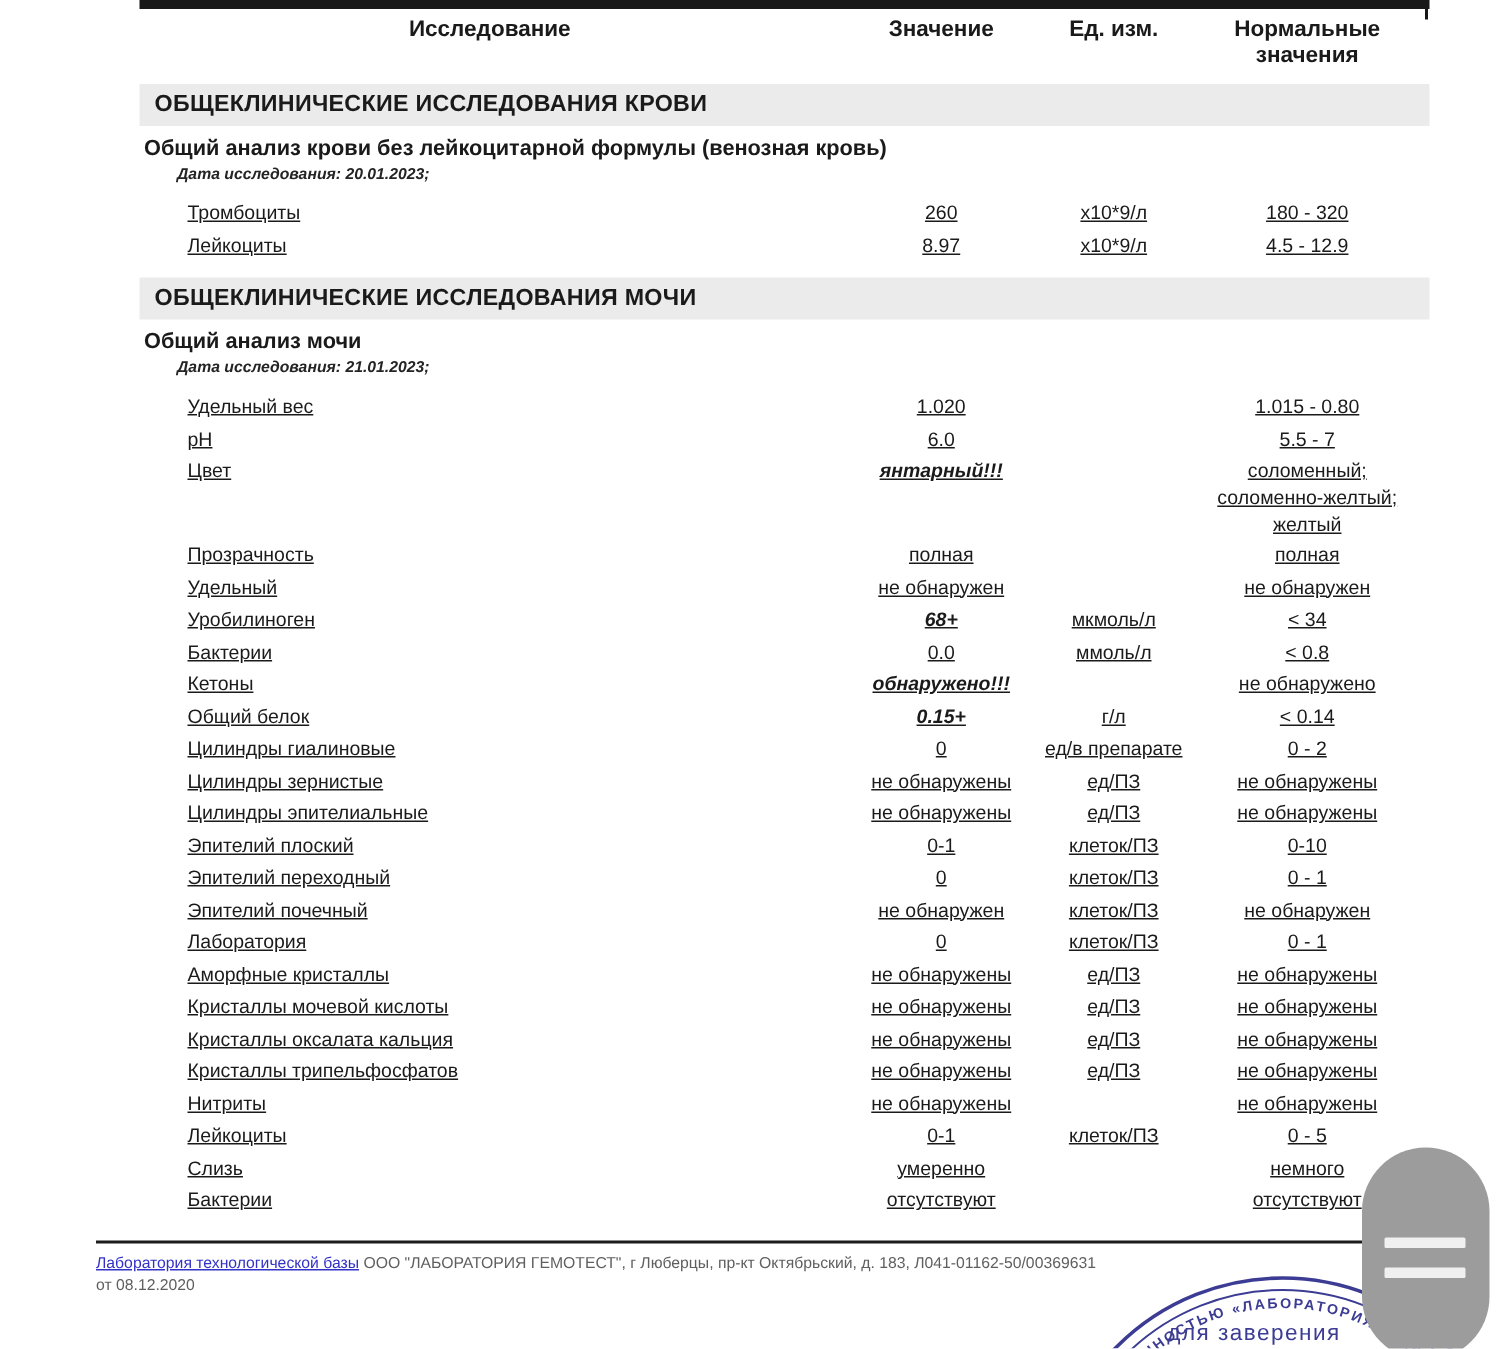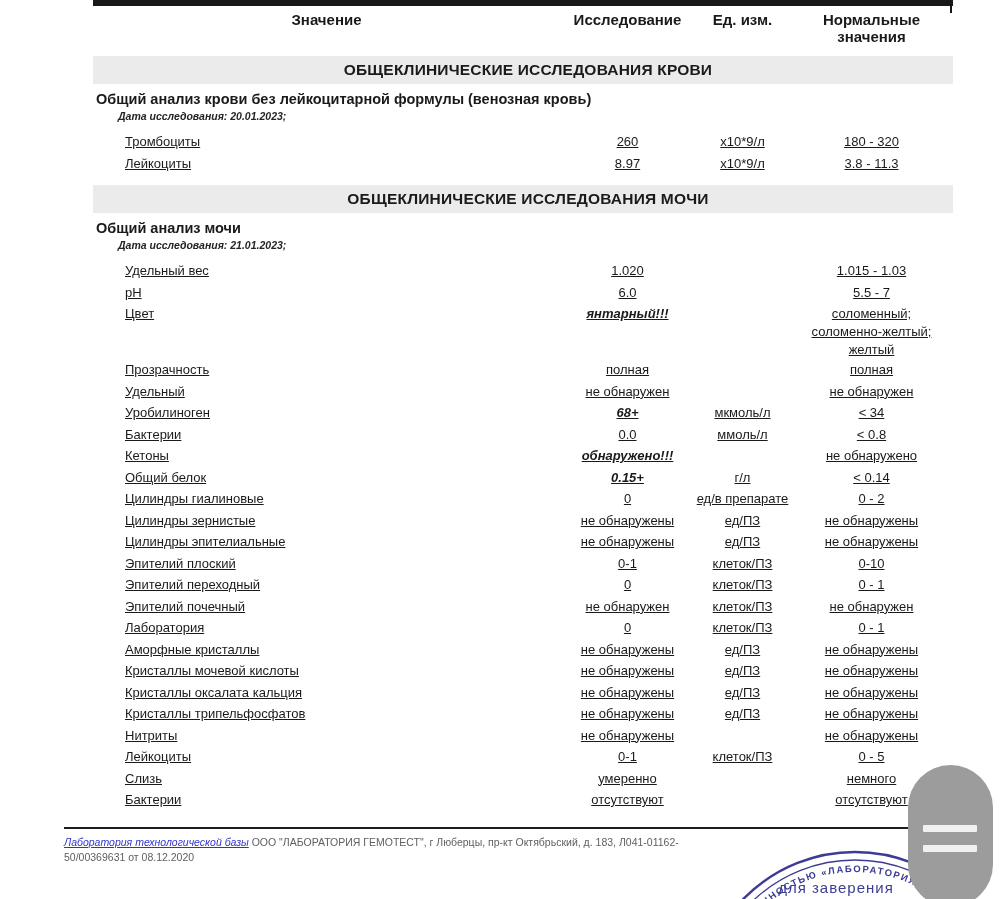--- a/index.html
+++ b/index.html
@@ -9,54 +9,54 @@
   }
   .page{position:relative;width:1000px;height:899px;background:#ffffff;overflow:hidden;}
   .doc{position:absolute;left:93px;top:0;width:860px;}
   .topbar{position:relative;height:6px;background:#181818;}
   .topbar-tick{position:absolute;right:1px;top:0;width:2px;height:13px;background:#181818;}
   .thead{display:grid;grid-template-columns:467px 135px 95px 163px;padding-top:5px;
          font-weight:bold;font-size:15px;line-height:17px;}
   .thead div{text-align:center;}
   .th-normal{white-space:pre-line;}
   .section-band{margin-top:11px;background:#ebebeb;height:28px;line-height:28px;
-                font-weight:bold;font-size:15.5px;padding-left:10px;letter-spacing:.2px;text-align:center;}
+                font-weight:bold;font-size:15.5px;padding-left:10px;letter-spacing:.2px;}
   .section-sub{margin-top:7px;font-weight:bold;font-size:14.5px;padding-left:3px;}
   .section-date{margin-top:3px;font-style:italic;font-size:10.5px;padding-left:25px;color:#242424;font-weight:bold;}
   .rows{margin-top:9px;margin-bottom:2px;}
   .row{display:grid;grid-template-columns:467px 135px 95px 163px;font-size:13px;line-height:21.5px;text-decoration:underline;}
   .cell-name{padding-left:32px;}
   .cell-value,.cell-unit,.cell-normal{text-align:center;}
   .cell-normal{white-space:pre-line;line-height:18px;padding-top:2px;}
   .abnormal{font-weight:bold;font-style:italic;}
   .footer-line{position:absolute;left:64px;top:827px;width:846px;height:2px;background:#1c1c1c;z-index:1;}
   .footer-text{position:absolute;left:64px;top:835px;width:672px;font-size:10.5px;line-height:15px;color:#5f5f5f;z-index:1;}
-  .footer-link{color:#3232c8;text-decoration:underline;cursor:pointer;font-style:italic;}
+  .footer-link{color:#3232c8;text-decoration:underline;cursor:pointer;}
   .stamp{position:absolute;left:698px;top:846px;width:300px;height:53px;z-index:2;}
   .pill{position:absolute;left:908px;top:765px;width:85px;height:142px;border-radius:43px;
         background:#9c9c9c;z-index:3;}
   .pill-bar{position:absolute;left:15px;width:54px;height:7px;background:#f0f0f0;border-radius:1px;}
   .pill-bar.b1{top:60px;}
   .pill-bar.b2{top:80px;}
   .stamp-arc-text{font-family:"Liberation Sans",sans-serif;font-size:9.5px;font-weight:bold;letter-spacing:1.5px;}
   .stamp-center-text{font-family:"Liberation Sans",sans-serif;font-size:15px;letter-spacing:1px;}
 </style>
 </head>
 <body>
 
 <div class="page">
 
   <div class="doc">
     <div class="topbar">
       <div class="topbar-tick"></div>
     </div>
 
     <div class="thead">
+      <div>Исследование</div>
       <div>Значение</div>
-      <div>Исследование</div>
       <div>Ед. изм.</div>
       <div class="th-normal">Нормальные
 значения</div>
     </div>
 
     <div>
   <div>
     <div class="section-band">ОБЩЕКЛИНИЧЕСКИЕ ИССЛЕДОВАНИЯ КРОВИ</div>
     <div class="section-sub">Общий анализ крови без лейкоцитарной формулы (венозная кровь)</div>
     <div class="section-date">Дата исследования: 20.01.2023;</div>
@@ -65,35 +65,35 @@
     <div class="cell-name">Тромбоциты</div>
     <div class="cell-value">260</div>
     <div class="cell-unit">х10*9/л</div>
     <div class="cell-normal">180 - 320</div>
   </div>
 
   <div class="row">
     <div class="cell-name">Лейкоциты</div>
     <div class="cell-value">8.97</div>
     <div class="cell-unit">х10*9/л</div>
-    <div class="cell-normal">3.8 - 11.3</div>
+    <div class="cell-normal">4.5 - 12.9</div>
   </div>
 </div>
   </div>
 
   <div>
     <div class="section-band">ОБЩЕКЛИНИЧЕСКИЕ ИССЛЕДОВАНИЯ МОЧИ</div>
     <div class="section-sub">Общий анализ мочи</div>
     <div class="section-date">Дата исследования: 21.01.2023;</div>
     <div class="rows">
   <div class="row">
     <div class="cell-name">Удельный вес</div>
     <div class="cell-value">1.020</div>
     <div class="cell-unit"></div>
-    <div class="cell-normal">1.015 - 1.03</div>
+    <div class="cell-normal">1.015 - 0.80</div>
   </div>
 
   <div class="row">
     <div class="cell-name">pH</div>
     <div class="cell-value">6.0</div>
     <div class="cell-unit"></div>
     <div class="cell-normal">5.5 - 7</div>
   </div>
 
   <div class="row">

